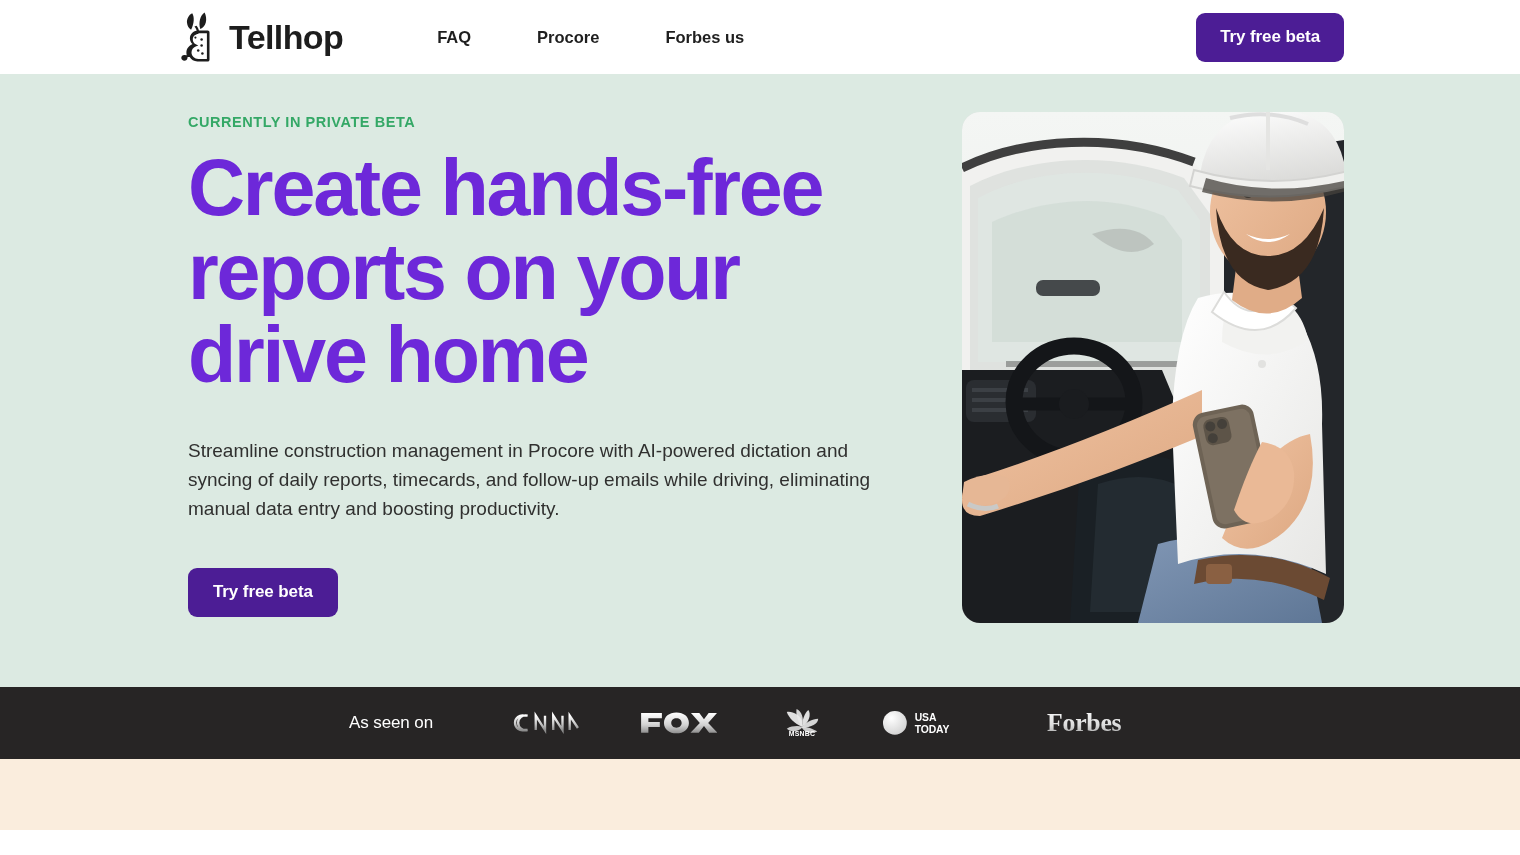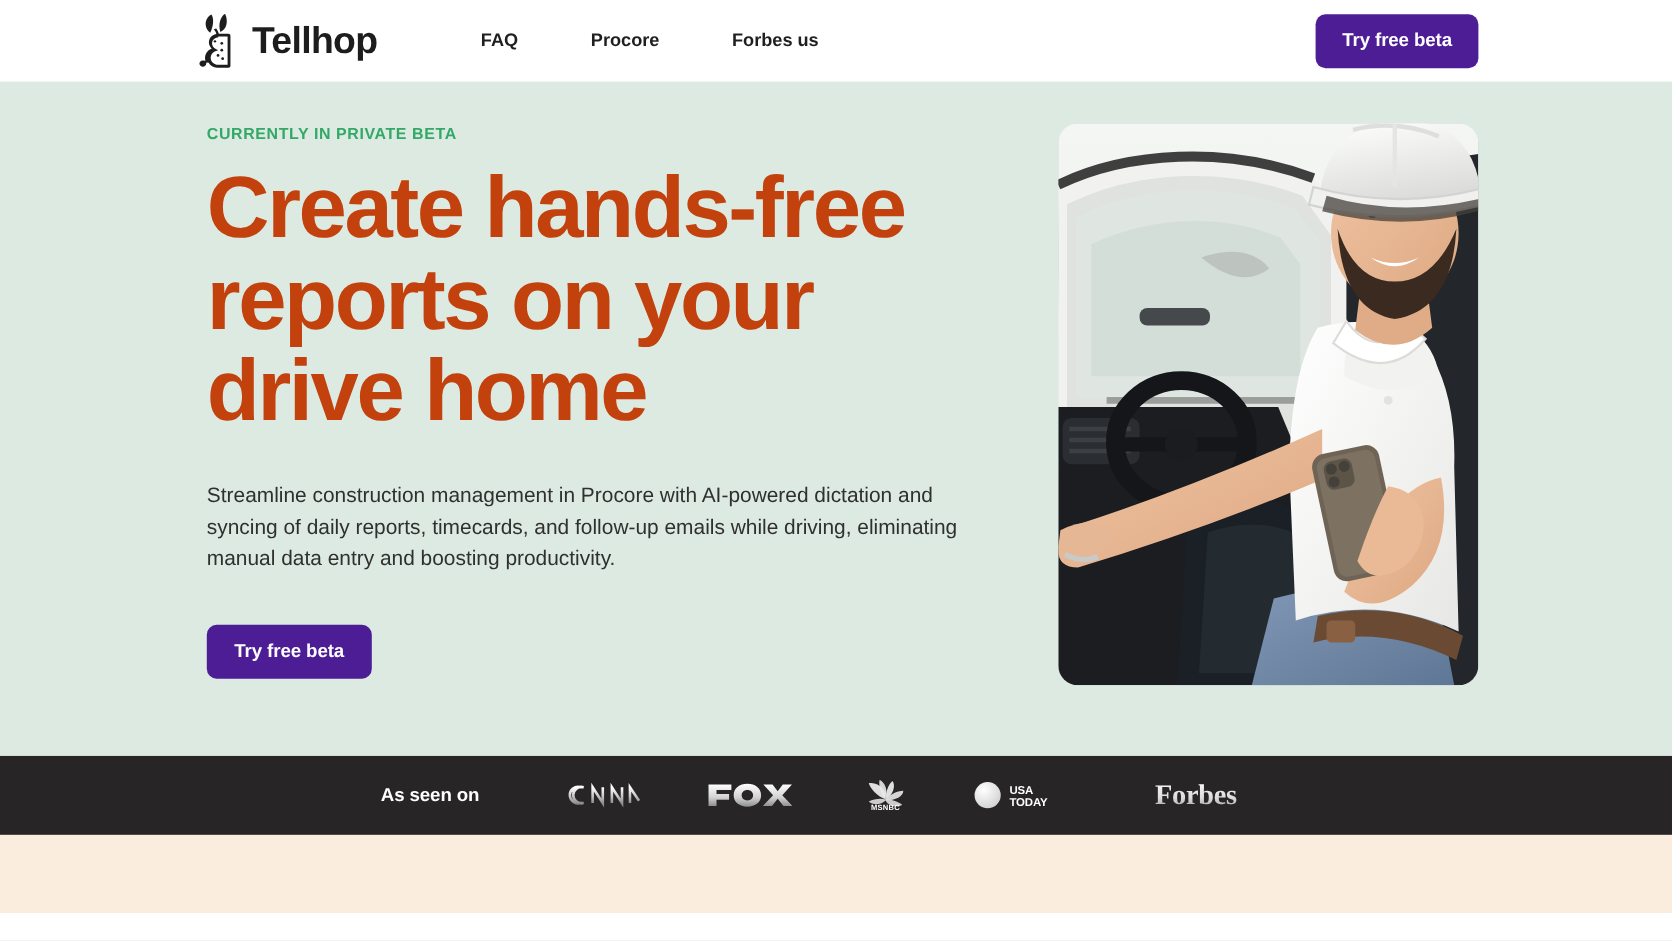--- a/index.html
+++ b/index.html
@@ -130,21 +130,21 @@
     color: #34a866;
     text-transform: uppercase;
     margin-bottom: 16px;
   }
 
   .hero-title {
     font-size: 79px;
     line-height: 1.06;
     font-weight: 700;
     letter-spacing: -2.2px;
-    color: #c2410c;
+    color: #6d28d9;
     max-width: 700px;
   }
 
   .hero-sub {
     margin-top: 40px;
     font-size: 19px;
     line-height: 1.52;
     color: #30302f;
     max-width: 725px;
     font-weight: 400;
@@ -182,21 +182,21 @@
     height: 72px;
     background: #272525;
     display: flex;
     align-items: center;
     justify-content: center;
     gap: 0;
   }
 
   .press-label {
     font-size: 17px;
-    font-weight: 700;
+    font-weight: 400;
     color: #ffffff;
     letter-spacing: -0.1px;
     margin-right: 76px;
   }
 
   .press-logo {
     display: flex;
     align-items: flex-end;
     justify-content: center;
     margin-right: 58px;

